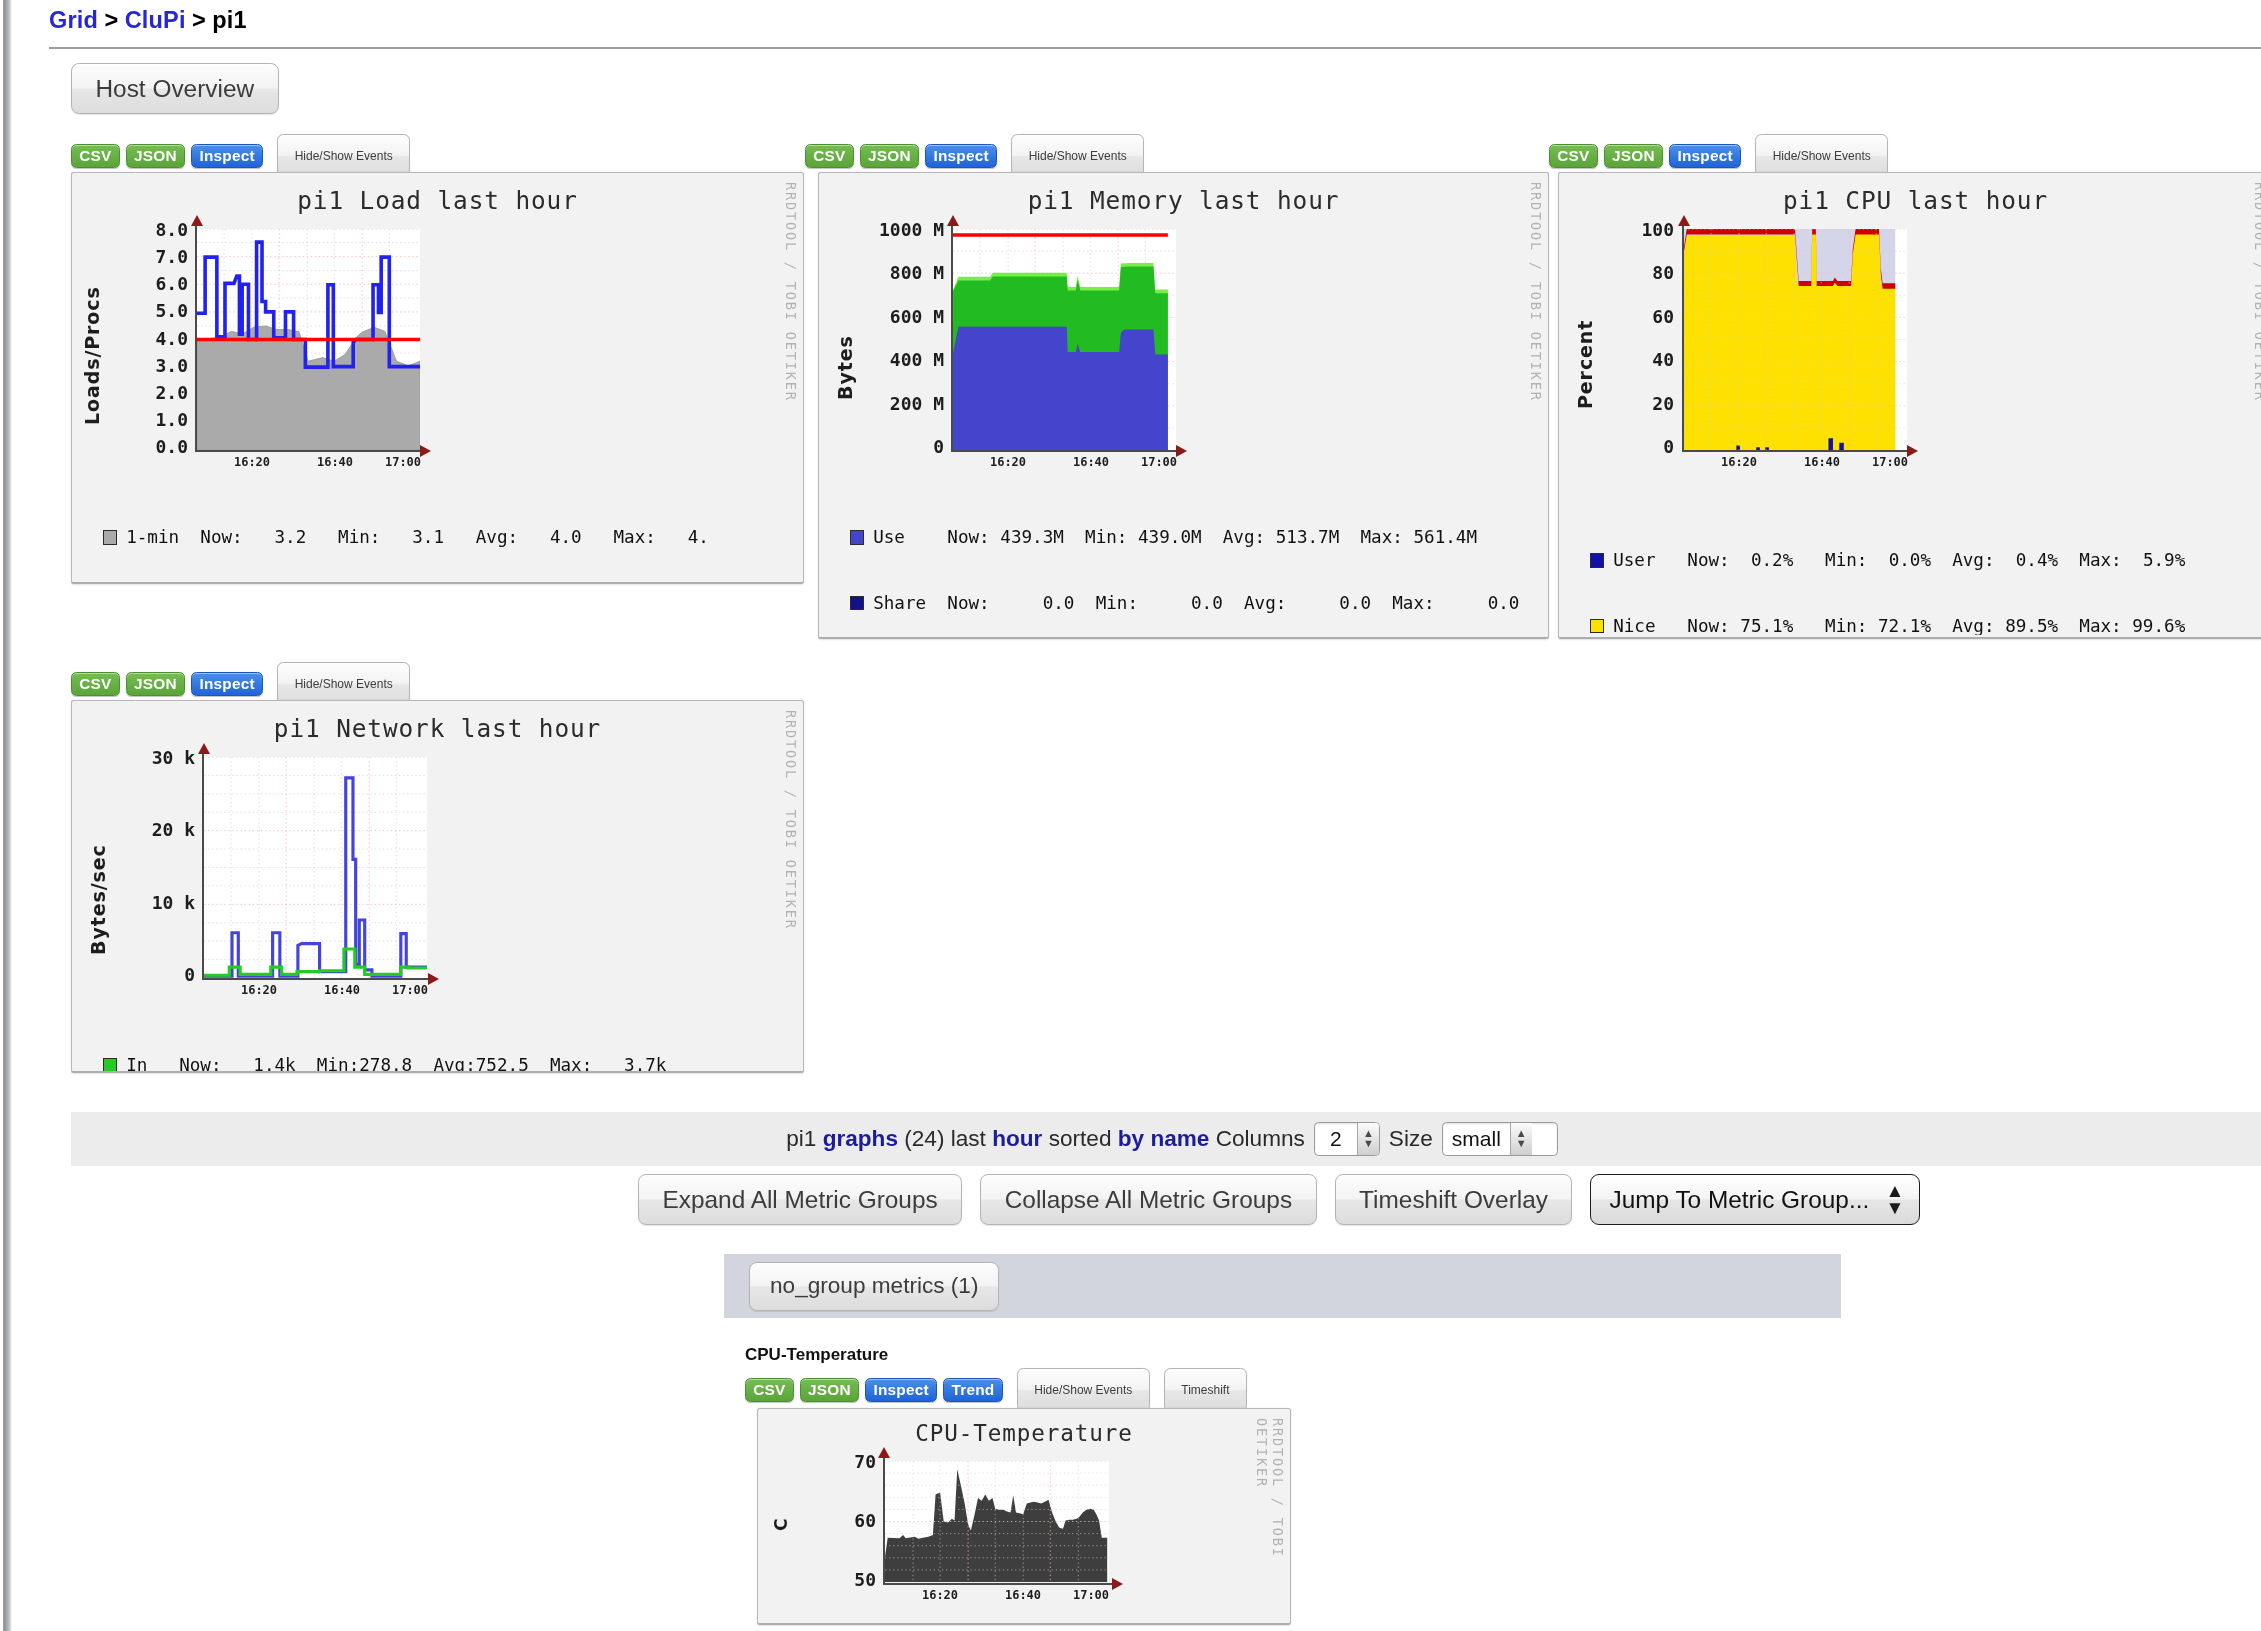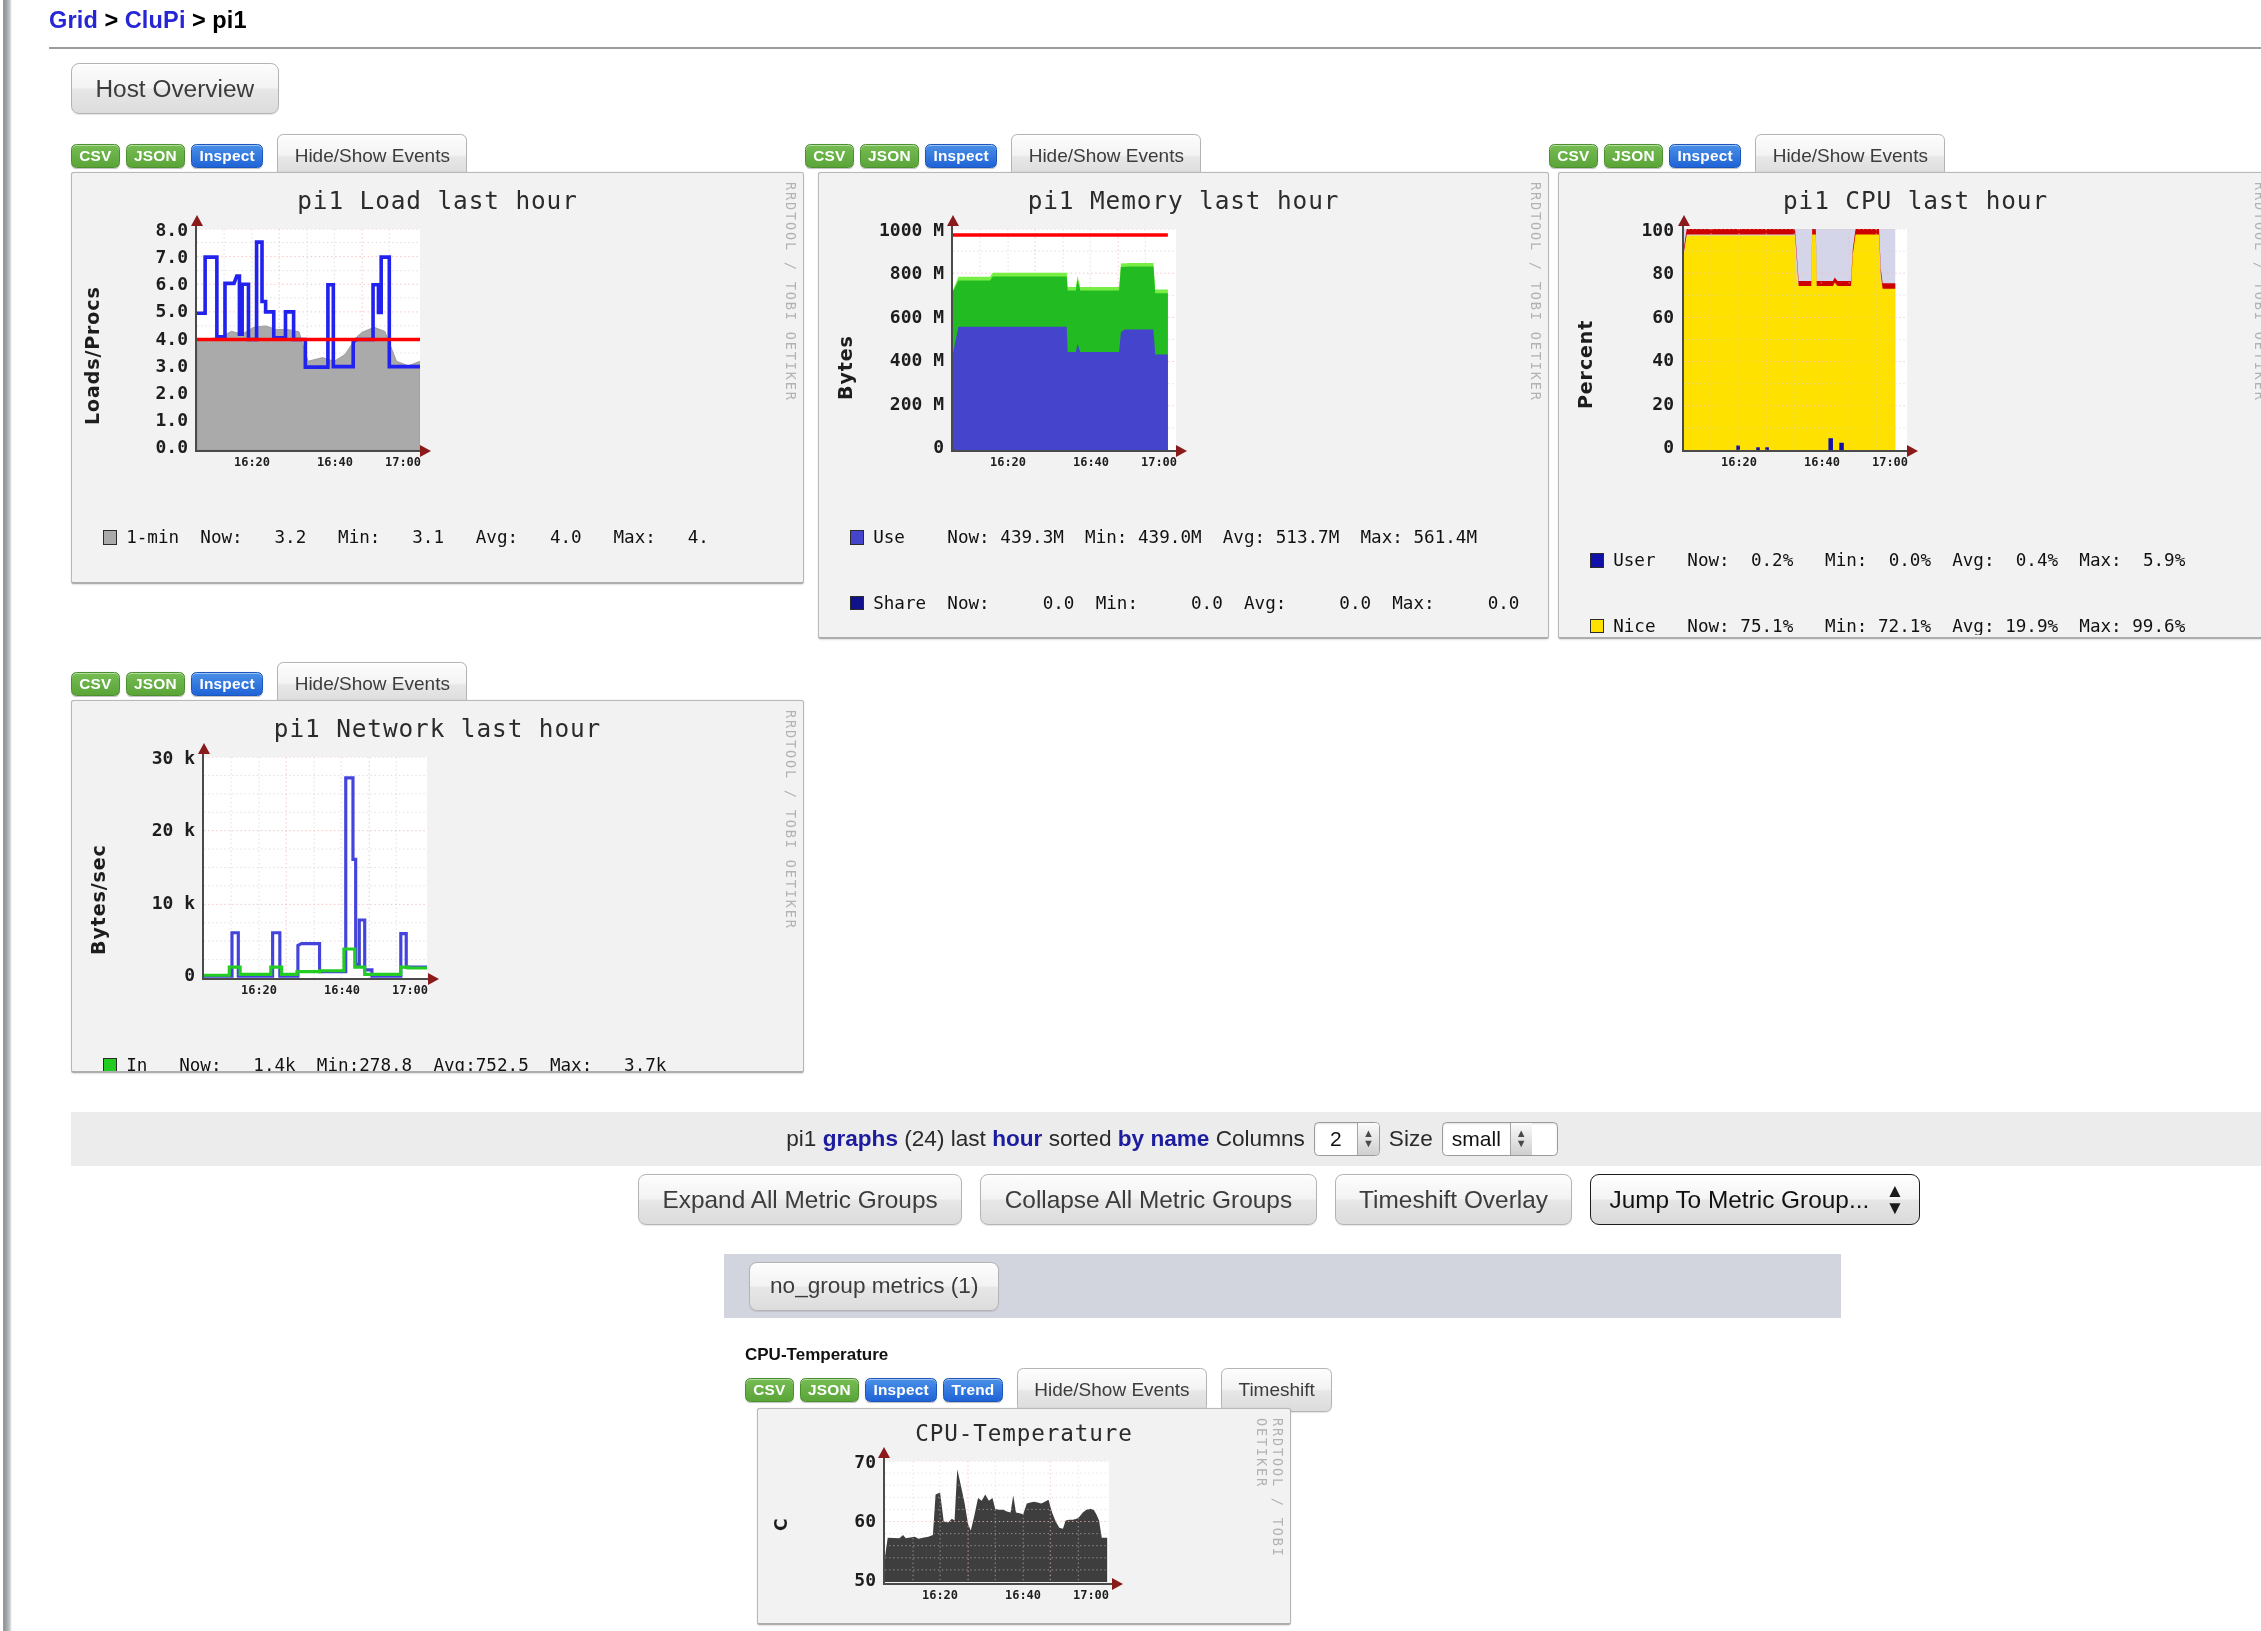--- a/index.html
+++ b/index.html
@@ -51,21 +51,21 @@
   .badge{
     display:inline-flex; align-items:center; justify-content:center;
     height:23.5px; padding:0 7.2px; border-radius:5.4px;
     font-size:15.4px; font-weight:bold; color:#fff;
     font-family:"Liberation Sans",sans-serif;
     letter-spacing:0.2px; cursor:pointer;
     box-shadow:inset 0 0.9px 0 rgba(255,255,255,.45), 0 0.9px 0.9px rgba(0,0,0,.25);
   }
   .badge.green{ background:linear-gradient(to bottom,#76bd54 0%,#5aa438 100%); border:0.9px solid #4b8f2e; }
   .badge.blue{ background:linear-gradient(to bottom,#4a90e8 0%,#1f63d6 100%); border:0.9px solid #1a56bb; }
-  .btn-sm{ height:44px; padding:0 16.3px; font-size:19px; border-radius:6.3px; margin-left:8.1px; }
+  .btn-sm{ height:44px; padding:0 16.3px; font-size:12px; border-radius:6.3px; margin-left:8.1px; }
 
   
   .gframe{
     position:absolute;
     background:#f2f2f2;
     border:0.9px solid #b8b8b8;
     border-bottom:2.7px solid #adadad;
     border-right:1.8px solid #b5b5b5;
     border-radius:2.7px;
     box-shadow:0 0.9px 1.8px rgba(0,0,0,.12);
@@ -439,21 +439,21 @@
 
     <div style="position:absolute;left:125px;top:282px;width:223px;height:23.5px;">
       <div class="xtick" style="left:55px;">16:20</div>
       <div class="xtick" style="left:138px;">16:40</div>
       <div class="xtick" style="left:206px;">17:00</div>
     </div>
 
     <div class="legend-clip" style="left:18px; top:335px; width:697px; height:127px;">
       <div class="legend" style="position:relative; padding-left:12.7px;">
         <span class="legrow"><i class="swatch" style="background:#1111aa"></i><span>User</span>   Now:  <span>0.2%</span>   Min:  <span>0.0%</span>  Avg:  <span>0.4%</span>  Max:  <span>5.9%</span></span>
-        <span class="legrow"><i class="swatch" style="background:#ffe100"></i><span>Nice</span>   Now: <span>75.1%</span>   Min: <span>72.1%</span>  Avg: <span>19.9%</span>  Max: <span>99.6%</span></span>
+        <span class="legrow"><i class="swatch" style="background:#ffe100"></i><span>Nice</span>   Now: <span>75.1%</span>   Min: <span>72.1%</span>  Avg: <span>89.5%</span>  Max: <span>99.6%</span></span>
         
         
         
       </div>
     </div>
   </div>
 
   <div class="badgerow" style="left:51px; top:662px;">
     <span class="badge green">CSV</span>
     <span class="badge green">JSON</span>

